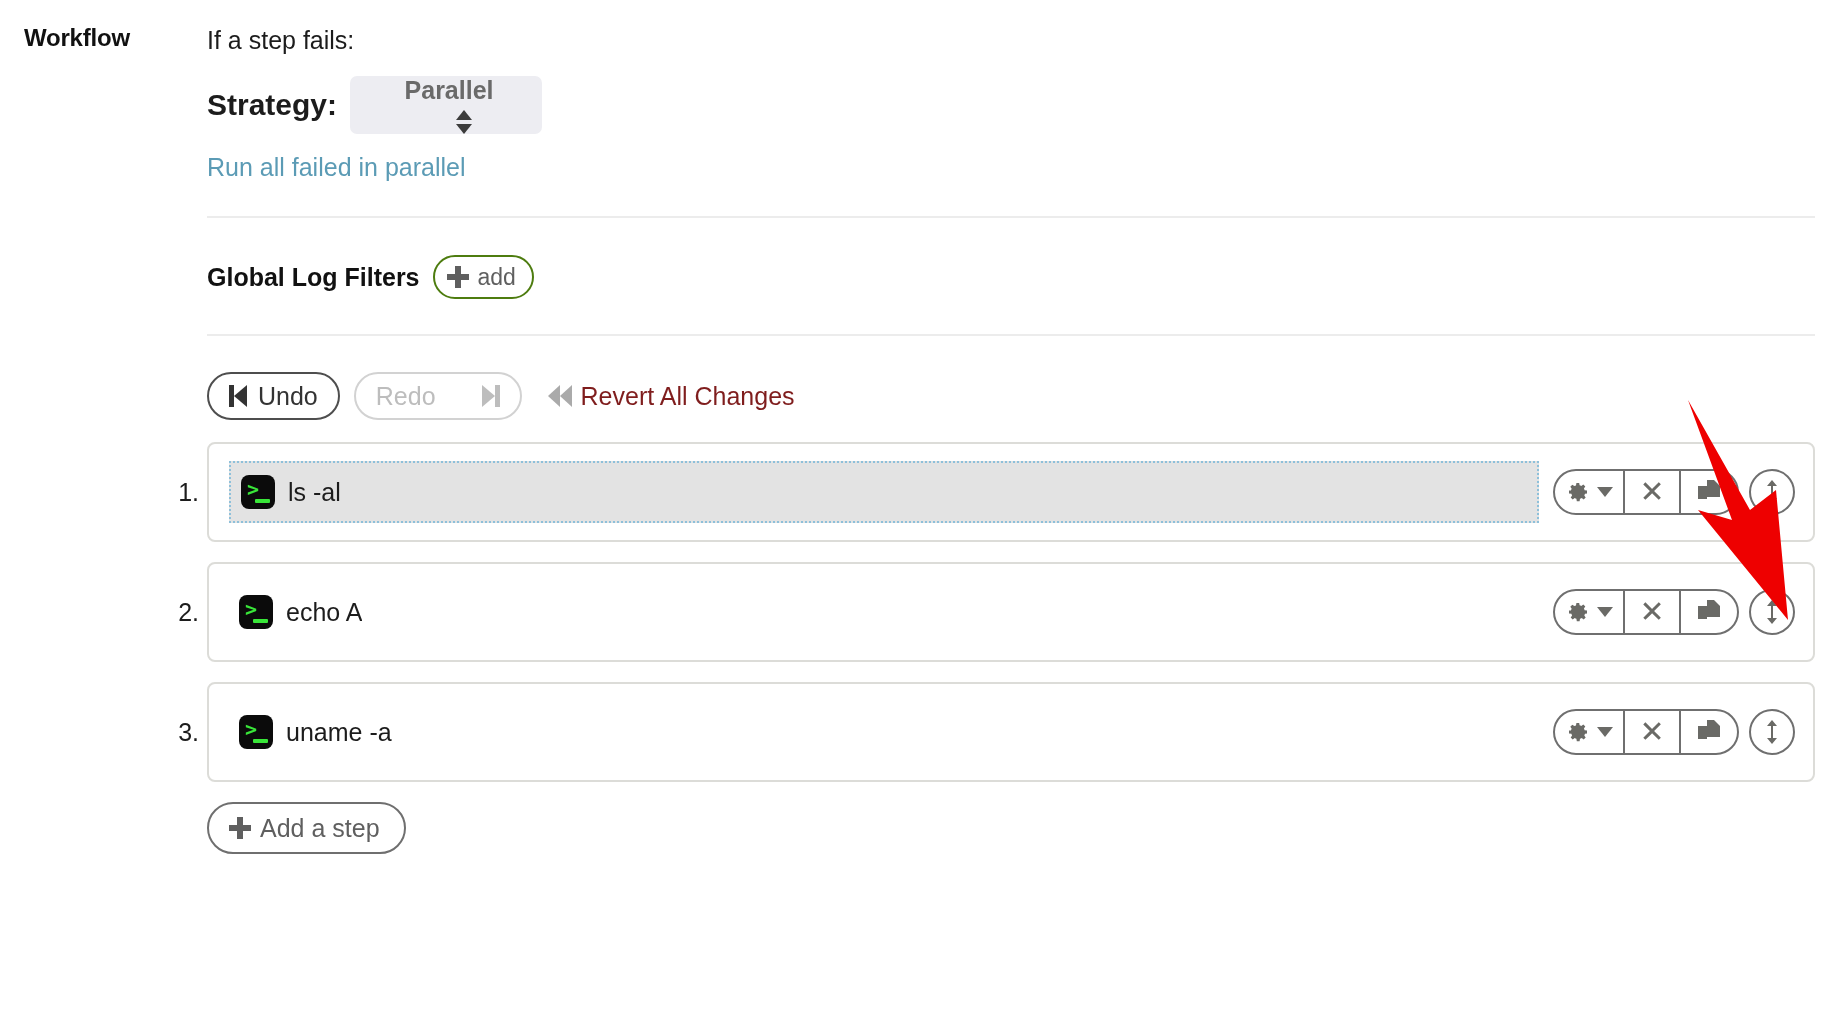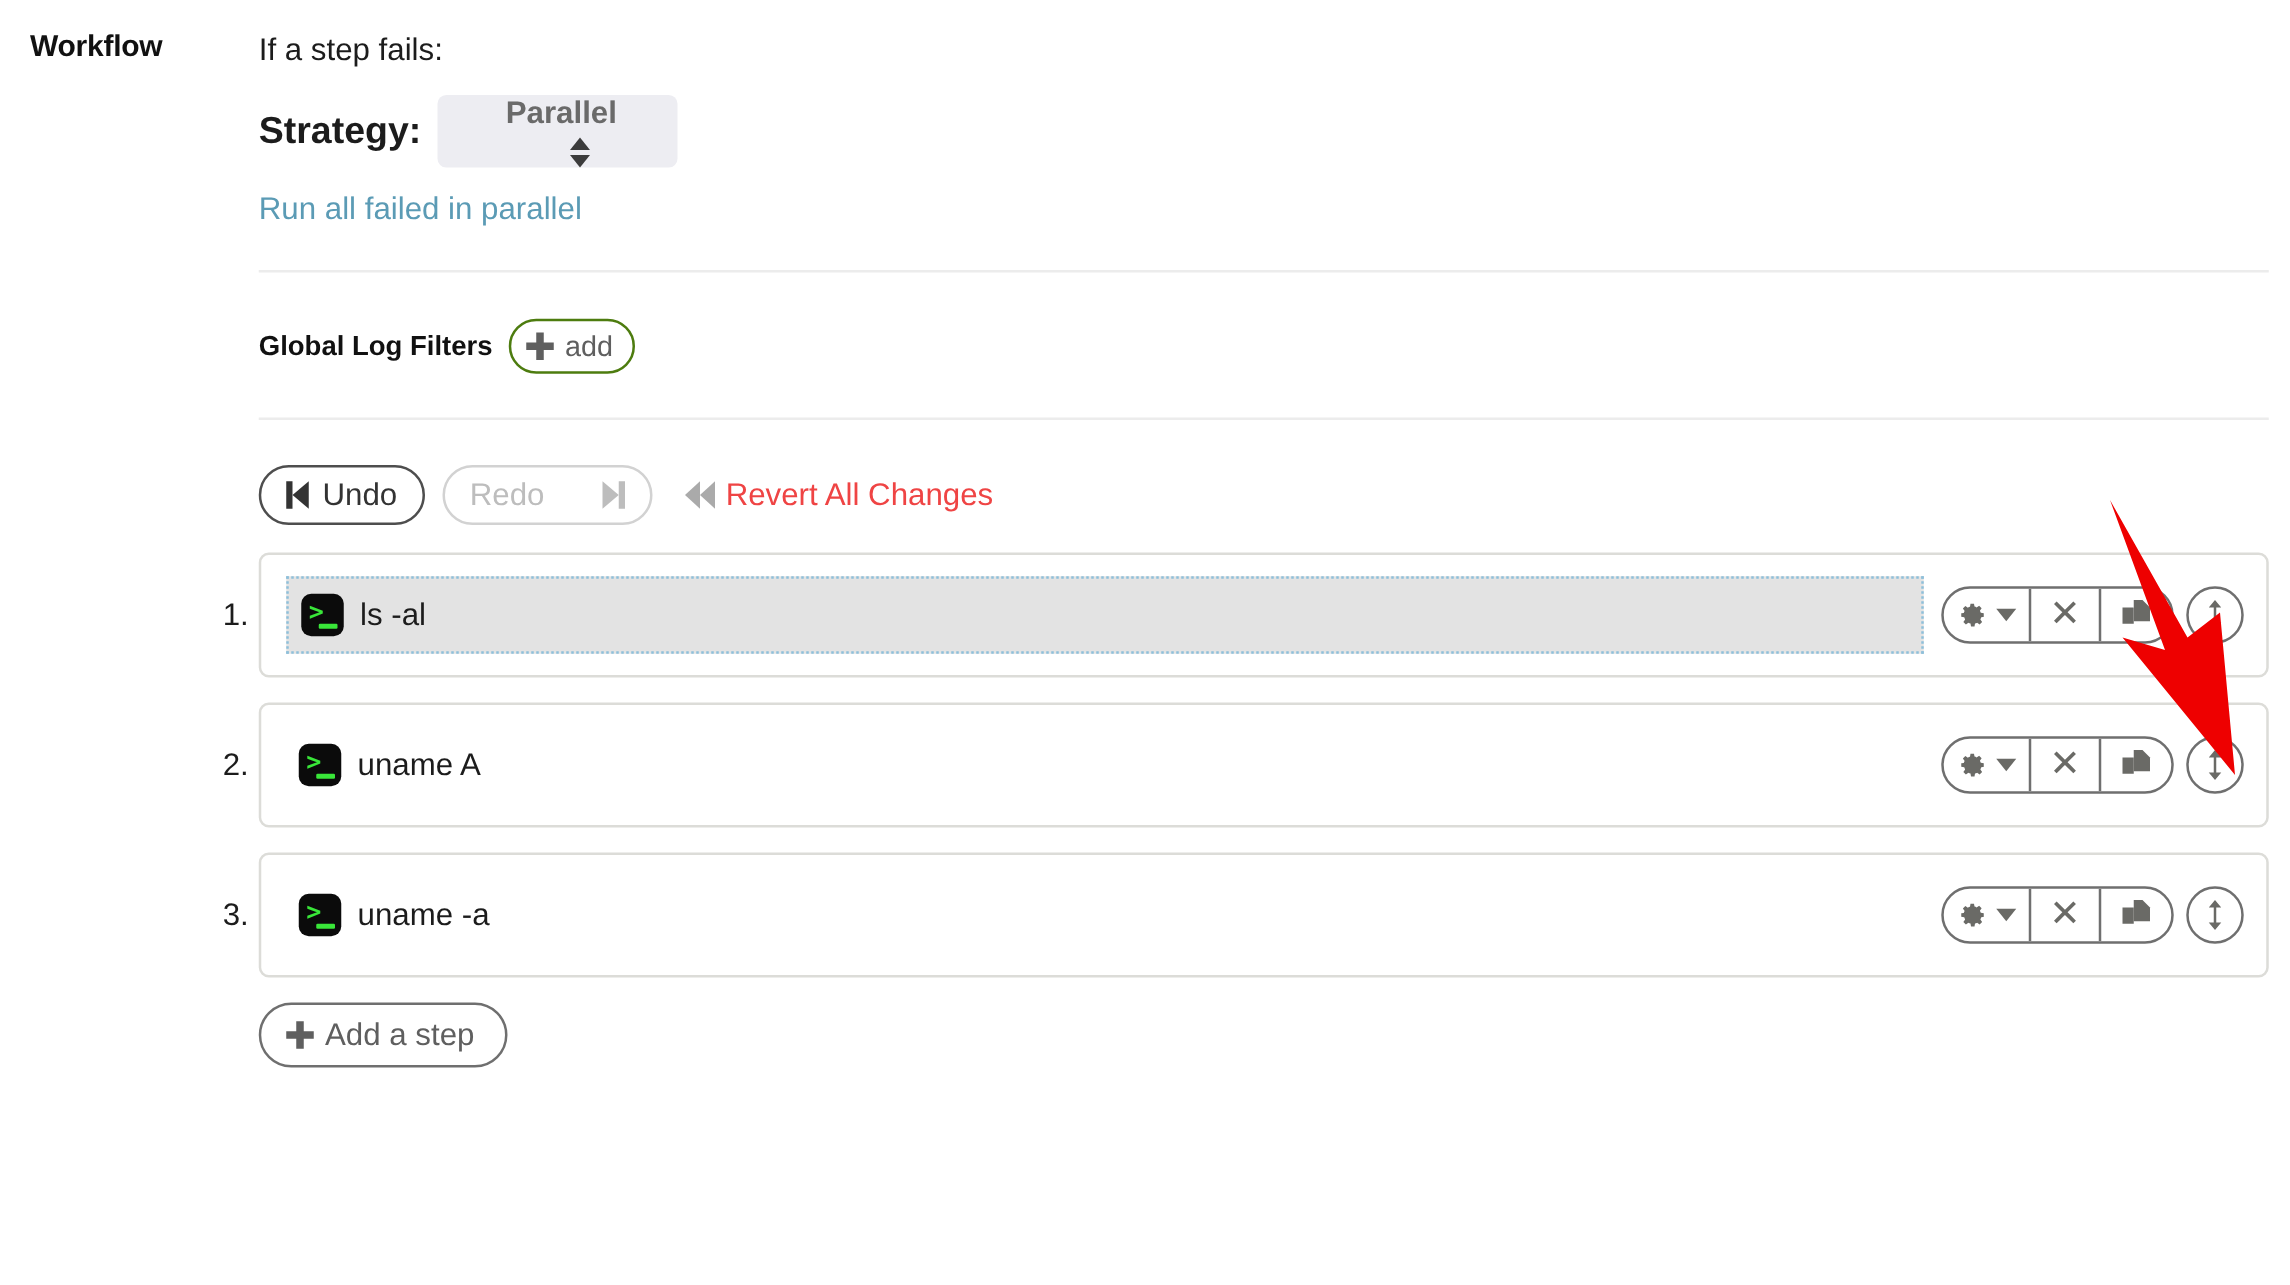--- a/index.html
+++ b/index.html
@@ -142,21 +142,21 @@
   }
 
   
   .filters-row {
     display: flex;
     align-items: center;
     margin-top: 36px;
     height: 46px;
   }
   .filters-title {
-    font-size: 22px;
+    font-size: 25px;
     font-weight: bold;
     color: #111;
   }
   .pill {
     display: inline-flex;
     align-items: center;
     border: 2px solid #4d7c0f;
     border-radius: 999px;
     height: 44px;
     padding: 0 16px;
@@ -212,21 +212,21 @@
   .ico-prev { margin-right: 11px; }
   .ico-next { margin-left: 11px; }
   .bar { width: 5px; height: 22px; background: currentColor; display: block; }
   .tri-l { width:0;height:0;border-top:11px solid transparent;border-bottom:11px solid transparent;border-right:13px solid currentColor; display:block; }
   .tri-r { width:0;height:0;border-top:11px solid transparent;border-bottom:11px solid transparent;border-left:13px solid currentColor; display:block; }
 
   .revert {
     display: inline-flex;
     align-items: center;
     margin-left: 26px;
-    color: #ef4444;
+    color: #7f1d1d;
     font-size: 25px;
     cursor: pointer;
     white-space: nowrap;
   }
   .revert .rwind { display:inline-flex; align-items:center; margin-right: 9px; color:#aaa; }
   .revert .rwind .tri-l { border-right-width: 12px; }
 
   
   .steps { margin-top: 22px; }
   .step {
@@ -503,21 +503,21 @@
       </div>
 
       <div class="step">
         <span class="step-num">2.</span>
         <div class="step-card">
           <div class="cmd-field">
             <span class="term-icon">
               <span class="gt">&gt;</span>
                 <span class="us"></span>
             </span>
-            <span class="cmd-text">uname A</span>
+            <span class="cmd-text">echo A</span>
           </div>
           <div class="step-actions">
             <span class="action-group">
               <span class="action-btn gear">
                 <span class="gear-ico">
                   <svg width="24" height="24" viewBox="0 0 24 24" fill="#6a6a66">
                     <path d="M12 8.2a3.8 3.8 0 1 0 0 7.6 3.8 3.8 0 0 0 0-7.6zm0 5.9a2.1 2.1 0 1 1 0-4.2 2.1 2.1 0 0 1 0 4.2z"></path>
                     <path d="M21 13.4v-2.8l-2.4-.4a6.9 6.9 0 0 0-.7-1.7l1.4-2-2-2-2 1.4a6.9 6.9 0 0 0-1.7-.7L13.2 3h-2.8l-.4 2.4c-.6.15-1.16.4-1.7.7l-2-1.4-2 2 1.4 2c-.3.54-.55 1.1-.7 1.7L3 10.6v2.8l2.4.4c.15.6.4 1.16.7 1.7l-1.4 2 2 2 2-1.4c.54.3 1.1.55 1.7.7l.4 2.4h2.8l.4-2.4c.6-.15 1.16-.4 1.7-.7l2 1.4 2-2-1.4-2c.3-.54.55-1.1.7-1.7l2.4-.4z"></path>
                   </svg>
                 </span>

